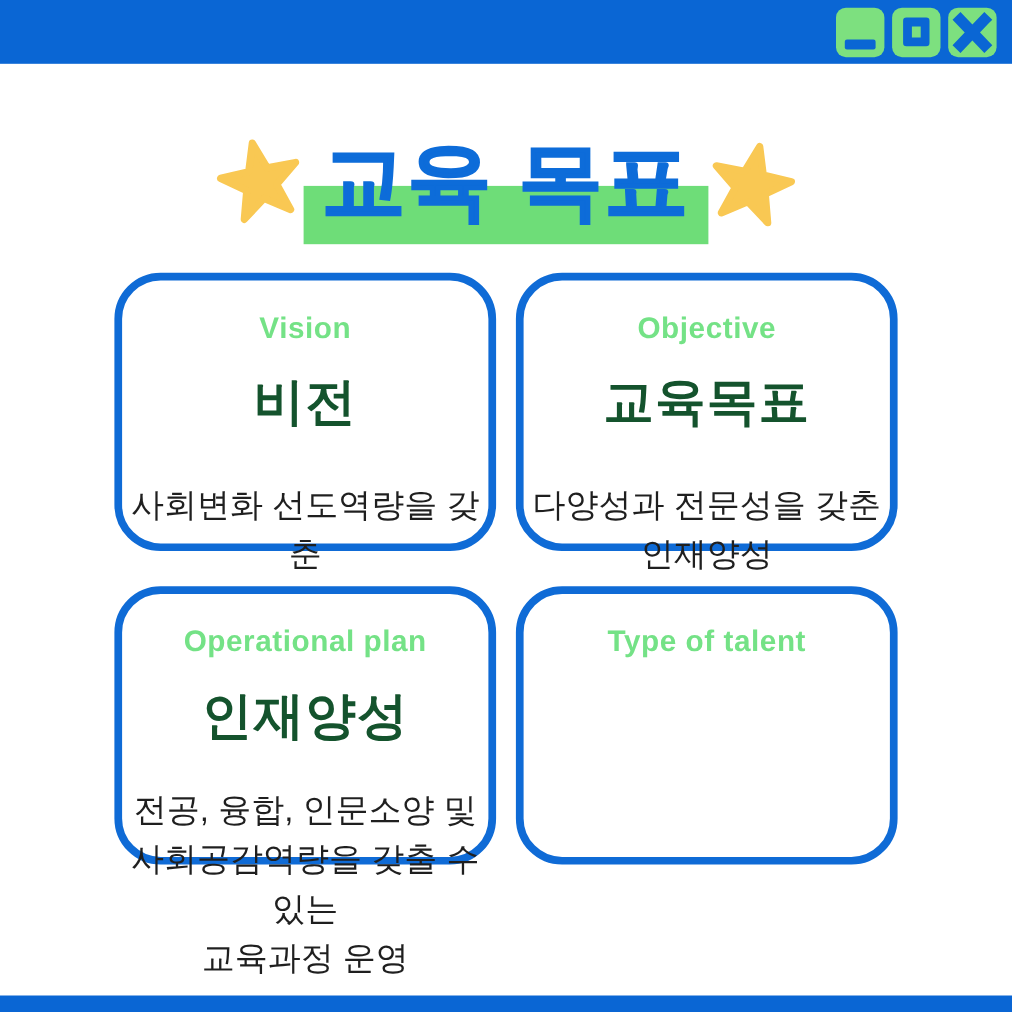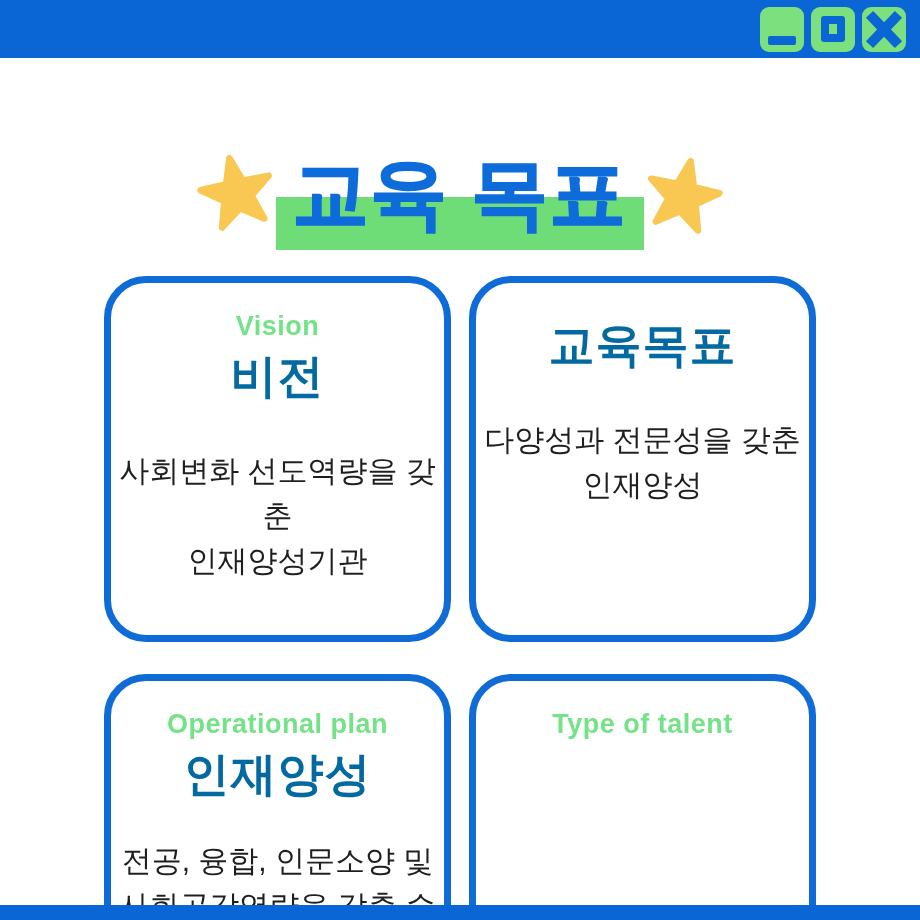--- a/index.html
+++ b/index.html
@@ -40,21 +40,21 @@
   }
   .close-glyph { position:absolute; inset:0; }
 
   .bottombar {
     position:absolute; left:0; right:0; bottom:0; height:15px;
     background:#0a66d4;
   }
 
   
   .title-row {
-    margin-top:92px;
+    margin-top:64px;
     display:flex;
     align-items:center;
     justify-content:center;
     gap:8px;
   }
   .star { width:82px; height:82px; flex:0 0 auto; }
   .star.left  { transform:rotate(-12deg); }
   .star.right { transform:rotate(12deg); margin-top:6px; }
 
   .title-wrap { position:relative; padding:0 6px; }
@@ -73,38 +73,38 @@
   }
 
   
   .cards {
     margin:38px 104px 0;
     display:grid;
     grid-template-columns:1fr 1fr;
     gap:32px 18px;
   }
   .card {
-    height:366px;
+    height:253px;
     background:#ffffff;
     border:7px solid #0f6bd6;
     border-radius:42px;
     text-align:center;
     padding-top:28px;
   }
   .card-label {
     font-size:27px;
     font-weight:800;
     color:#74e286;
     letter-spacing:0.5px;
   }
   .card-title {
-    margin-top:4px;
+    margin-top:21px;
     font-size:46px;
     font-weight:900;
-    color:#0369a1;
+    color:#14532d;
     letter-spacing:1px;
     text-align:center;
   }
   .card-body {
     margin-top:40px;
     font-size:30px;
     line-height:1.5;
     color:#1f1f1f;
     white-space:pre-line;
   }
@@ -143,20 +143,21 @@
 <main class="cards">
 
   <section class="card">
     <div class="card-label">Vision</div>
     <div class="card-title">비전</div>
     <div class="card-body">사회변화 선도역량을 갖춘
 인재양성기관</div>
   </section>
 
   <section class="card">
+    <div class="card-label">Objective</div>
     <div class="card-title">교육목표</div>
     <div class="card-body">다양성과 전문성을 갖춘
 인재양성</div>
   </section>
 
   <section class="card tall">
     <div class="card-label">Operational plan</div>
     <div class="card-title">인재양성</div>
     <div class="card-body">전공, 융합, 인문소양 및
 사회공감역량을 갖출 수 있는

